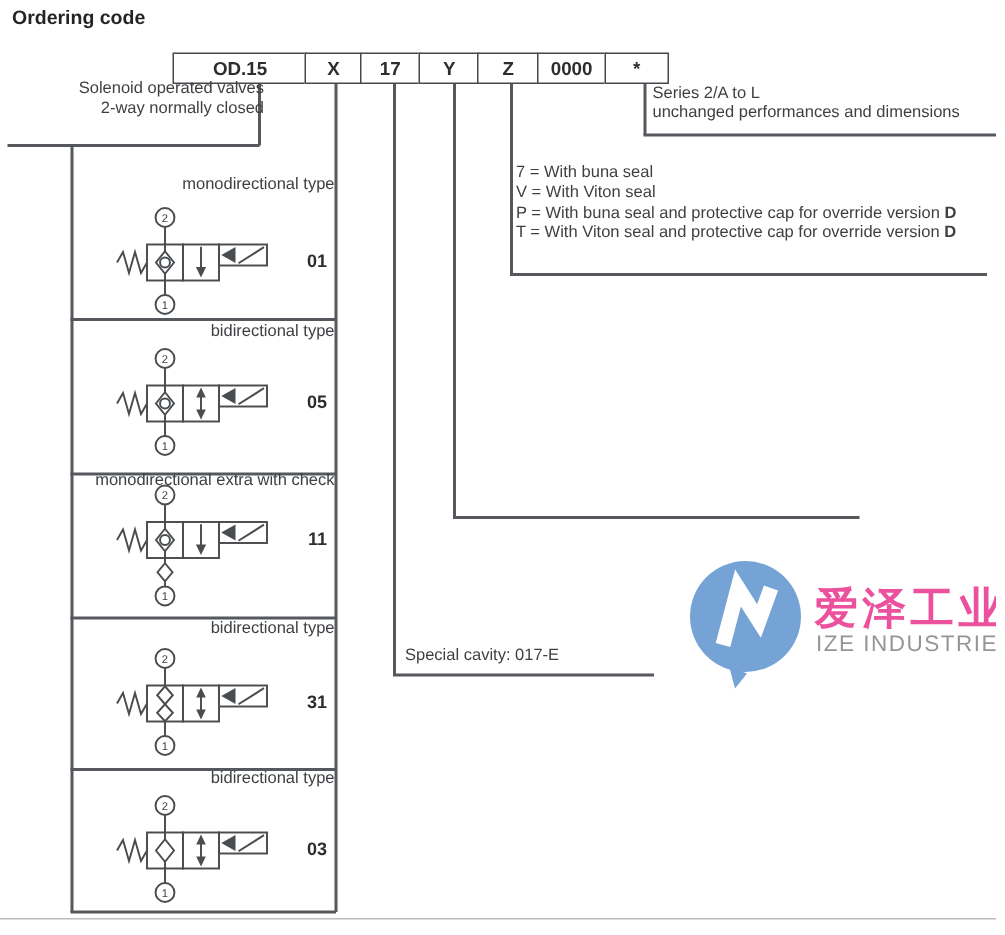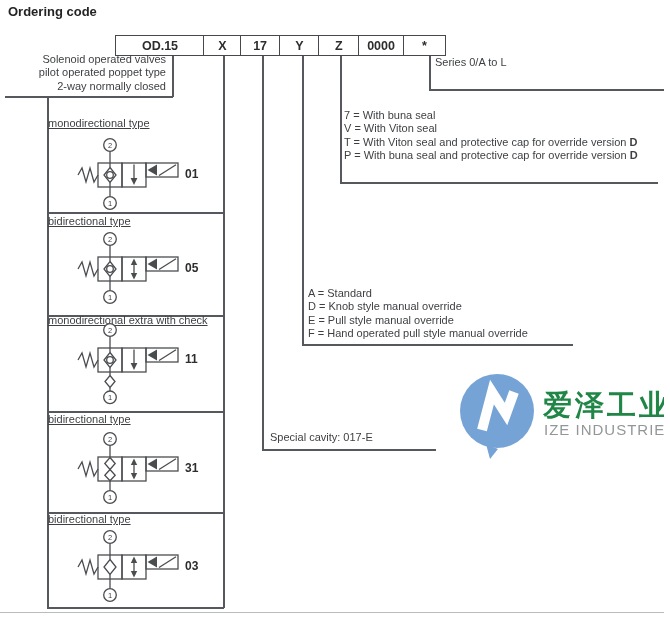--- a/index.html
+++ b/index.html
@@ -10,27 +10,27 @@
   .vline{position:absolute;width:1.5px;background:#55585c;}
   .hline.light{background:#b9bbbd;height:1px;}
   .code-row{position:absolute;left:115px;top:35px;display:flex;}
   .codebox{height:21px;border:1.7px solid #45484c;box-sizing:border-box;display:flex;
            align-items:center;justify-content:center;font-size:12.5px;font-weight:bold;
            color:#2d2d2d;background:#fff;}
   .codebox + .codebox{margin-left:-1.7px;}
   .note{position:absolute;font-size:11px;line-height:13.4px;color:#3d3f42;}
   .note.right{text-align:right;}
   .b{font-weight:bold;}
-  .section-label{position:absolute;left:48px;width:175px;text-align:left;font-size:11px;color:#3d3f42;text-decoration:underline;}
-  .valve-code{position:absolute;left:185px;width:33px;
+  .section-label{position:absolute;left:48px;width:175px;text-align:right;font-size:11px;color:#3d3f42;}
+  .valve-code{position:absolute;left:185px;width:33px;text-align:right;
               font-size:12px;font-weight:bold;color:#2d2d2d;}
   .valve-svg{position:absolute;left:72px;}
   .wm{position:absolute;left:450px;top:366px;width:218px;height:96px;opacity:.95;}
   .wm-cn{position:absolute;left:93px;top:20px;font-size:29px;font-weight:bold;
-         color:#15803d;letter-spacing:3px;white-space:nowrap;}
+         color:#ec4899;letter-spacing:3px;white-space:nowrap;}
   .wm-en{position:absolute;left:94px;top:55px;font-size:15px;color:#8e9193;
          letter-spacing:1px;white-space:nowrap;}
   svg{display:block;}
 </style>
 </head>
 <body>
 
 <div class="page">
 
   <div class="title">Ordering code</div>
@@ -60,43 +60,37 @@
   <div class="hline" style="left:262px;top:449px;width:174px"></div>
 
   <div class="vline" style="left:47px;top:96px;height:512px"></div>
   <div class="hline" style="left:47px;top:212px;width:177px"></div>
   <div class="hline" style="left:47px;top:315px;width:177px"></div>
   <div class="hline" style="left:47px;top:411px;width:177px"></div>
   <div class="hline" style="left:47px;top:512px;width:177px"></div>
   <div class="hline" style="left:47px;top:607px;width:177px"></div>
   <div class="hline light" style="left:0;top:612px;width:670px"></div>
 
-  <div class="note right" style="left:0;top:53px;width:166px">
+  <div class="note right" style="left:10px;top:53px;width:166px">
     <div>Solenoid operated valves</div>
-    <div>pilot operated poppet type</div>
     <div>2-way normally closed</div>
   </div>
 
   <div class="note" style="left:435px;top:56px;width:232px">
-    <div>Series 0/A to L</div>
+    <div>Series 2/A to L</div>
+    <div>unchanged performances and dimensions</div>
   </div>
 
   <div class="note" style="left:344px;top:109px;width:320px">
     <div><span>7 = With buna seal</span><span class="b"></span></div>
     <div><span>V = With Viton seal</span><span class="b"></span></div>
+    <div><span>P = With buna seal and protective cap for override version </span><span class="b">D</span></div>
     <div><span>T = With Viton seal and protective cap for override version </span><span class="b">D</span></div>
-    <div><span>P = With buna seal and protective cap for override version </span><span class="b">D</span></div>
-  </div>
-
-  <div class="note" style="left:308px;top:287px;width:270px">
-    <div>A = Standard</div>
-    <div>D = Knob style manual override</div>
-    <div>E = Pull style manual override</div>
-    <div>F = Hand operated pull style manual override</div>
-  </div>
+  </div>
+
 
   <div class="note" style="left:270px;top:431px;width:170px">Special cavity: 017-E</div>
 
   <div class="section-label" style="top:117px">monodirectional type</div>
   <div class="section-label" style="top:215px">bidirectional type</div>
   <div class="section-label" style="top:314px">monodirectional extra with check</div>
   <div class="section-label" style="top:413px">bidirectional type</div>
   <div class="section-label" style="top:513px">bidirectional type</div>
 
   <div class="valve-code" style="top:167px">01</div>

